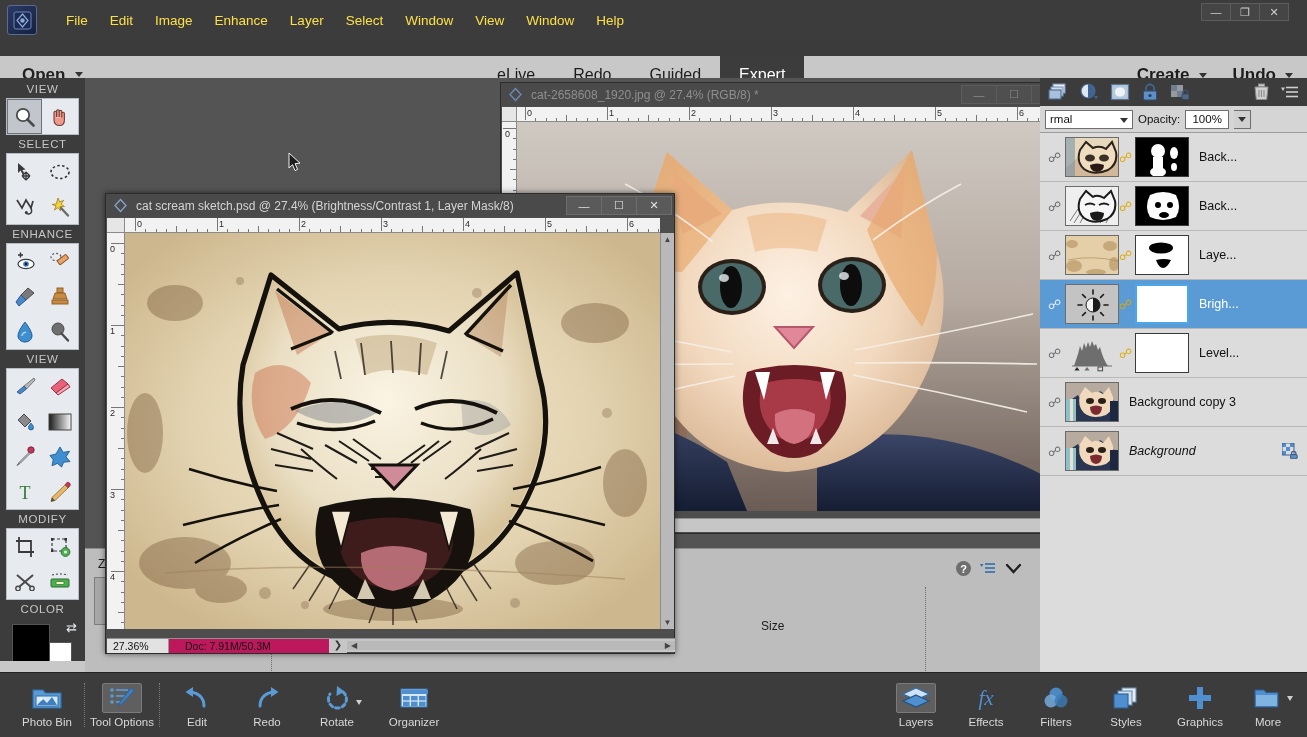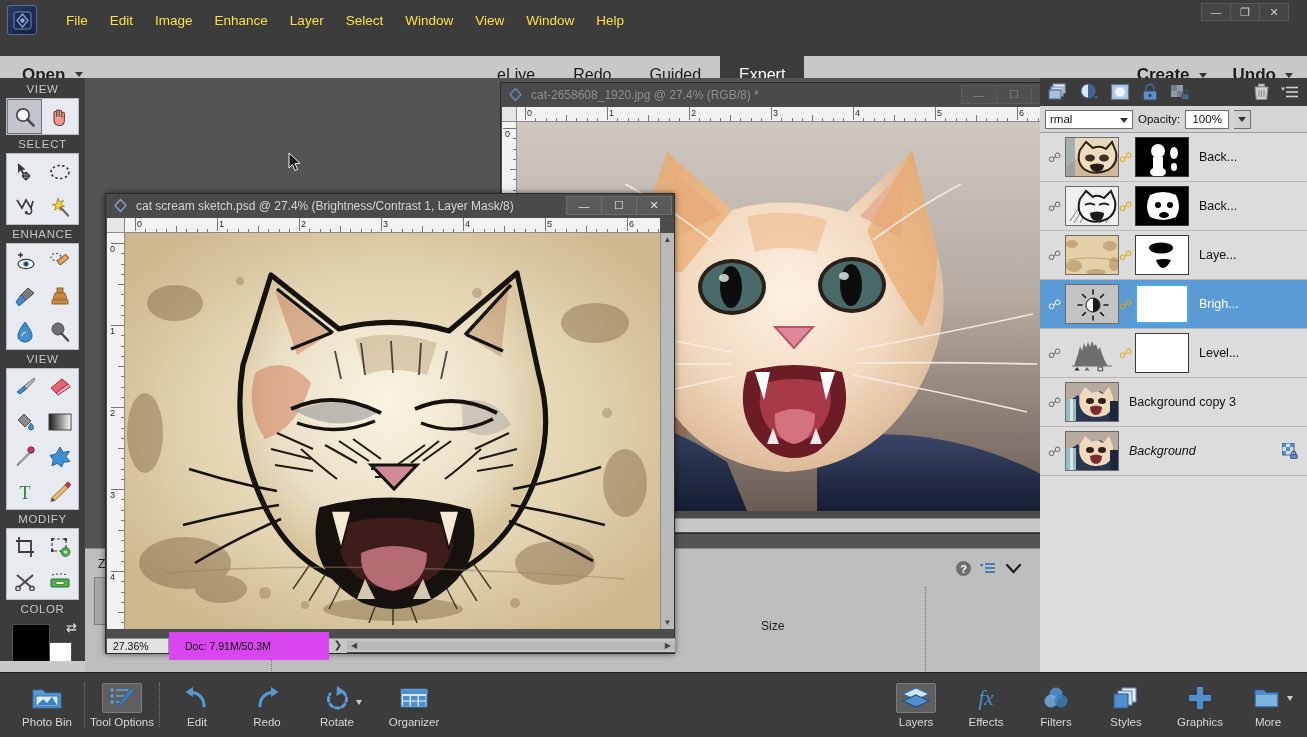--- a/index.html
+++ b/index.html
@@ -877,21 +877,21 @@
     </svg>
   </div>
 
   <div class="scroll-v" style="top:39px; height:396px;">
     <div class="arrow-b" style="margin-top:2px;">▲</div>
     <div style="position:absolute;bottom:2px;width:100%;" class="arrow-b">▼</div>
   </div>
 
   <div class="doc-status" style="position:absolute;bottom:1px;left:1px;width:568px;">
     <div style="width:62px; padding-left:6px; background:#e2e2e2; height:14px; display:flex; align-items:center; border-right:1px solid #999;">27.36%</div>
-    <div style="width:160px; padding-left:16px; background:#d946ef; height:28px; display:flex; align-items:center;">Doc: 7.91M/50.3M</div>
+    <div style="width:160px; padding-left:16px; background:#be185d; height:14px; display:flex; align-items:center;">Doc: 7.91M/50.3M</div>
     <div style="width:18px;text-align:center;color:#333;font-size:10px;background:#c6c6c6;height:14px;">❯</div>
     <div style="flex:1; display:flex; align-items:center; justify-content:space-between; padding:0 4px; color:#444; font-size:8px; background:#b9b9b9;">
         <span>◀</span>
         <span>▶</span>
       </div>
   </div>
 </div>
 
 <div id="panelbin" class="abs">
   <div id="layers-toolbar">

